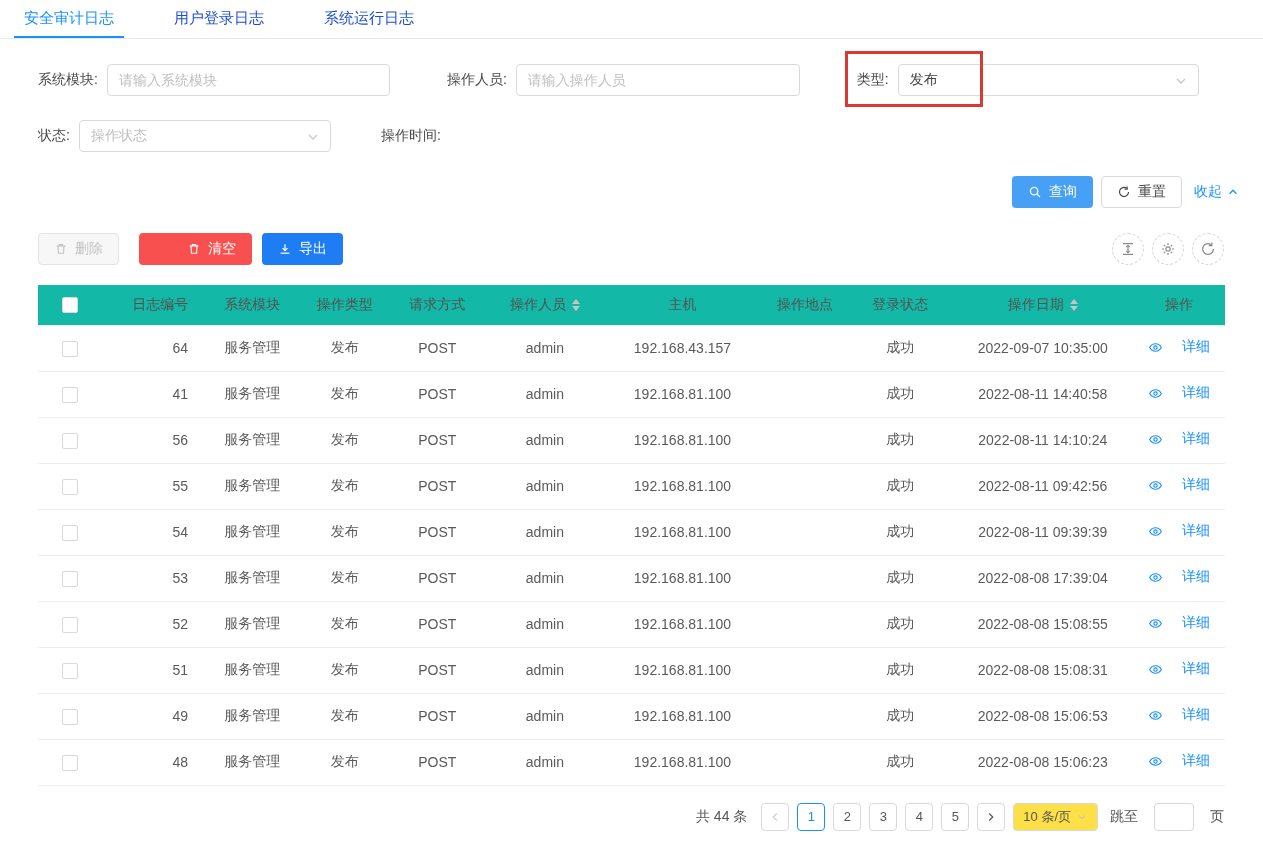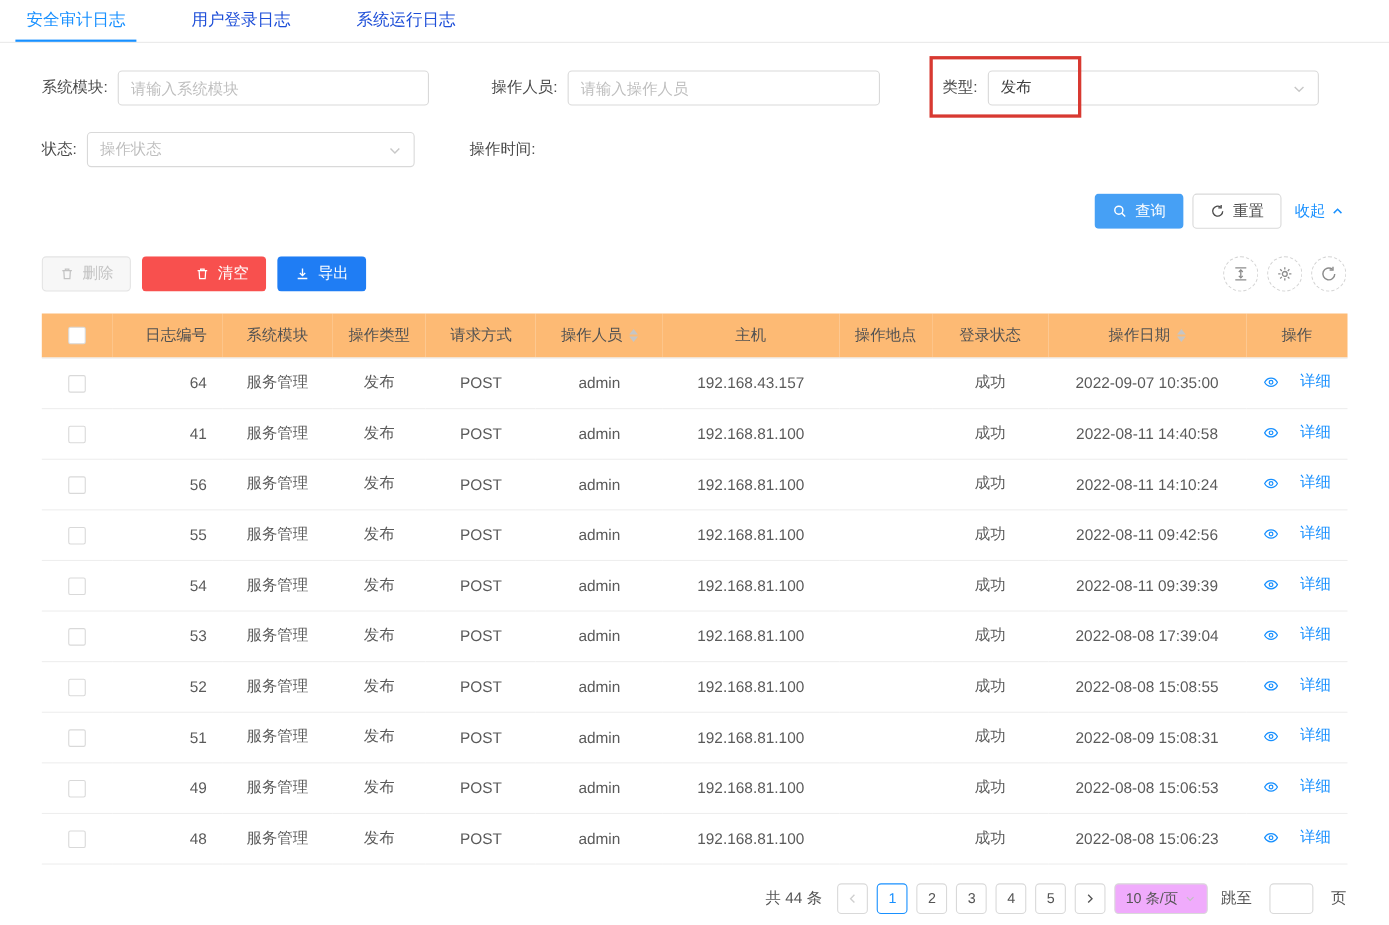--- a/index.html
+++ b/index.html
@@ -24,60 +24,60 @@
   .text-input { height:32px; border:1px solid #d9d9d9; border-radius:4px; padding:0 11px; font-size:14px; color:#404040; outline:none; }
   .text-input::placeholder { color:#bfbfbf; }
   .select { position:relative; height:32px; border:1px solid #d9d9d9; border-radius:4px; background:#fff;
             display:flex; align-items:center; padding:0 30px 0 11px; color:#404040; cursor:pointer; }
   .select .chev { position:absolute; right:9px; top:8px; color:#c8c8c8; }
   .select.is-placeholder { color:#bfbfbf; }
   .range-input { height:32px; border:1px solid #d9d9d9; border-radius:4px; display:flex; align-items:center;
                  justify-content:center; gap:20px; color:#bfbfbf; background:#fff; cursor:pointer; }
 
   
-  .actions { display:flex; justify-content:flex-end; align-items:center; padding:0 40px; }
+  .actions { display:flex; justify-content:flex-end; align-items:center; padding:0 23px; }
   .btn { height:32px; border-radius:4px; display:inline-flex; align-items:center; justify-content:center;
          gap:7px; padding:0 15px; font-size:14px; border:1px solid transparent; background:#fff; cursor:pointer; }
   .btn-query { background:var(--query,#46a0f5); color:#fff; }
   .btn-reset { border-color:#d9d9d9; color:#4a4a4a; margin-left:8px; }
   .link-collapse { color:var(--primary,#1890ff); display:inline-flex; align-items:center; gap:4px; margin-left:12px; cursor:pointer; }
 
   
   .toolbar { display:flex; align-items:center; padding:0 39px 0 38px; margin-top:25px; }
   .btn-delete { background:#f7f7f7; border-color:#e4e4e4; color:#c3c3c3; cursor:not-allowed; }
-  .btn-clear { background:var(--danger,#f8504e); color:#fff; margin-left:10px;padding-left:47px; }
+  .btn-clear { background:var(--danger,#f8504e); color:#fff; margin-left:20px;padding-left:47px; }
   .btn-export { background:var(--export,#1f7df4); color:#fff; margin-left:10px; }
   .toolbar-right { margin-left:auto; display:flex; gap:8px; }
   .icon-circle { width:32px; height:32px; border-radius:50%; border:1px dashed #d4d4d4; background:#fff;
                  display:flex; align-items:center; justify-content:center; color:#8c8c8c; cursor:pointer; }
 
   
   .table-wrap { margin:20px 38px 0; }
   table { width:100%; border-collapse:collapse; table-layout:fixed; }
-  thead th { background:#fdba74; height:40px; font-weight:normal; color:#525252; font-size:14px;
+  thead th { background:#14b8a6; height:40px; font-weight:normal; color:#525252; font-size:14px;
              border-bottom:1px solid #e9e9e9; text-align:center; }
   tbody td { height:46px; border-bottom:1px solid #eeeeee; text-align:center; color:#5a5a5a; font-size:14px; }
   th.col-id, td.col-id { text-align:right; padding-right:14px; }
   .th-inner { display:inline-flex; align-items:center; gap:6px;text-align:center; }
   .sorter { display:inline-flex; flex-direction:column; gap:2px; }
   .sorter i { display:block; width:0; height:0; border-left:4px solid transparent; border-right:4px solid transparent; }
   .sorter .up { border-bottom:5px solid #c5c5c5; }
   .sorter .dn { border-top:5px solid #c5c5c5; }
   .checkbox { display:inline-block; width:16px; height:16px; border:1px solid #d9d9d9; border-radius:2px; background:#fff; cursor:pointer; vertical-align:middle; }
   .detail-link { color:var(--primary,#1890ff); display:inline-flex; align-items:center; gap:19px; cursor:pointer; text-decoration:none; }
 
   
   .pagination { display:flex; align-items:center; justify-content:flex-end; margin:17px 39px 0 0; gap:8px; color:#555; }
   .page-list { display:flex; gap:8px; }
   .page-btn { min-width:28px; height:28px; border:1px solid #d9d9d9; border-radius:4px; background:#fff; color:#555;
               display:flex; align-items:center; justify-content:center; font-size:13px; cursor:pointer; padding:0 4px; }
   .page-btn.active { border-color:var(--primary,#1890ff); color:var(--primary,#1890ff); }
   .page-btn.disabled { color:#cfcfcf; cursor:not-allowed; }
   .total { margin-right:6px; }
-  .page-size { height:28px; border:1px solid #d9d9d9; border-radius:4px; background:#f0abfc; display:flex; align-items:center;
+  .page-size { height:28px; border:1px solid #d9d9d9; border-radius:4px; background:#fde047; display:flex; align-items:center;
                padding:0 9px; gap:5px; font-size:13px; color:#555; cursor:pointer; }
   .page-size .chev { color:#bfbfbf; }
   .jump { display:flex; align-items:center; gap:16px; margin-left:4px; }
   .jump-input { width:40px; height:28px; border:1px solid #d9d9d9; border-radius:4px; outline:none; }
 
   
   .annotation { position:absolute; left:845px; top:51px; width:138px; height:56px;
                 border:3px solid var(--annotation,#d83931); pointer-events:none; z-index:5; }
 </style>
 </head>
@@ -107,21 +107,21 @@
           <svg width="16" height="16" viewBox="0 0 16 16">
               <polyline points="4,6 8,10 12,6" fill="none" stroke="currentColor" stroke-width="1.3"></polyline>
             </svg>
         </span>
       </div>
     </div>
   </div>
   <div class="frow">
     <div class="fgroup">
       <span class="flabel">状态:</span>
-      <div class="select is-placeholder" style="width:298px">
+      <div class="select is-placeholder" style="width:252px">
         <span>操作状态</span>
         <span class="chev">
           <svg width="16" height="16" viewBox="0 0 16 16">
               <polyline points="4,6 8,10 12,6" fill="none" stroke="currentColor" stroke-width="1.3"></polyline>
             </svg>
         </span>
       </div>
     </div>
     <div class="fgroup" style="margin-left:50px">
       <span class="flabel">操作时间:</span>
@@ -460,21 +460,21 @@
   <tr>
     <td><span class="checkbox"></span></td>
     <td class="col-id">51</td>
     <td>服务管理</td>
     <td>发布</td>
     <td>POST</td>
     <td>admin</td>
     <td>192.168.81.100</td>
     <td></td>
     <td>成功</td>
-    <td>2022-08-09 15:08:31</td>
+    <td>2022-08-08 15:08:31</td>
     <td>
       <a class="detail-link">
         <span>
           <svg width="15" height="15" viewBox="0 0 16 16">
                   <g fill="none" stroke="currentColor" stroke-width="1.2">
                     <path d="M1.8 8C3.2 5.4 5.4 4 8 4s4.8 1.4 6.2 4C12.8 10.6 10.6 12 8 12S3.2 10.6 1.8 8z"></path>
                     <circle cx="8" cy="8" r="1.8"></circle>
                   </g>
                 </svg>
         </span>

